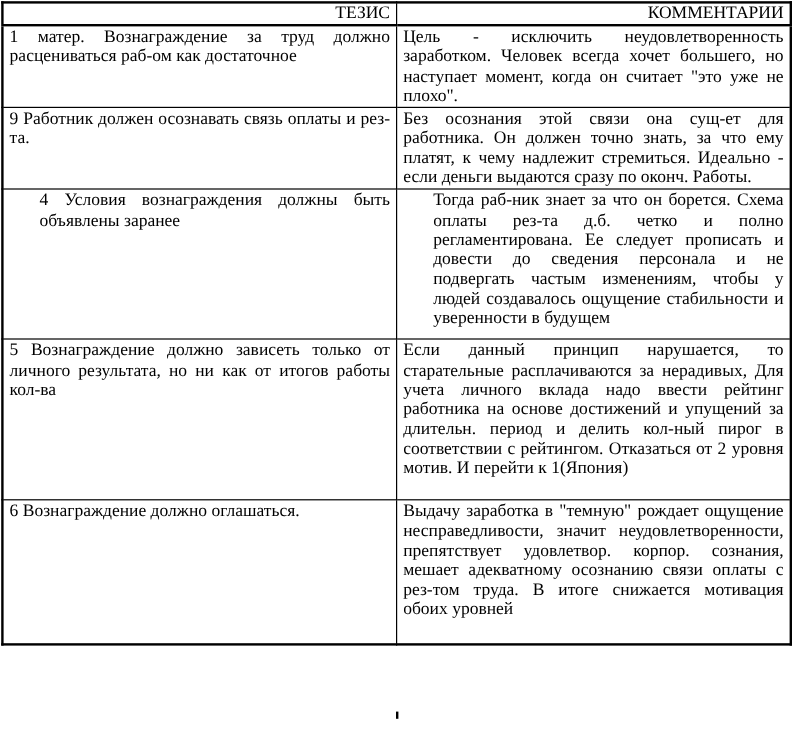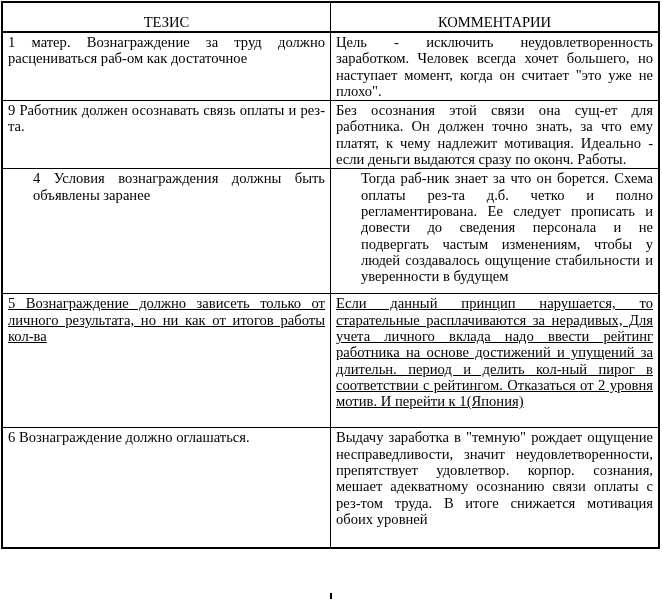--- a/index.html
+++ b/index.html
@@ -28,36 +28,36 @@
   table.tc th, table.tc td {
     border: 1.5px solid #000000;
     vertical-align: top;
     padding: 1px 5px 1px 5px;
     font-size: 14.6px;
     line-height: 16.3px;
     font-weight: normal;
     overflow: hidden;
   }
   table.tc th {
-    text-align: center;
+    text-align: right;
     height: 14px;
     line-height: 15px;
     border-bottom: 2px solid #000000;
-    padding-top: 12px;
+    padding-top: 1px;
     padding-bottom: 1px;
   }
   table.tc td {
     text-align: justify;
   }
   
   tr.r0 td { height: 63px; margin-left: 25px; }
   tr.r1 td { height: 46px; }
   tr.r2 td { height: 57px; }
   tr.r3 td { height: 122px; padding-left: 30px; }
-  tr.r4 td { height: 131px; text-decoration: underline; }
+  tr.r4 td { height: 131px; }
   tr.r5 td { height: 117px; font-family: Liberation Serif, serif; }
   .divider-tail {
     position: absolute;
     left: 330px;
     top: 592px;
     width: 2px;
     height: 6px;
     background: #000000;
   }
 </style>
@@ -76,21 +76,21 @@
         <th>КОММЕНТАРИИ</th>
       </tr>
     </thead>
     <tbody>
       <tr class="r0">
         <td>1 матер. Вознаграждение за труд должно расцениваться раб-ом как достаточное</td>
         <td>Цель - исключить неудовлетворенность заработком. Человек всегда хочет большего, но наступает момент, когда он считает "это уже не плохо".</td>
       </tr>
       <tr class="r2">
         <td>9 Работник должен осознавать связь оплаты и рез-та.</td>
-        <td>Без осознания этой связи она сущ-ет для работника. Он должен точно знать, за что ему платят, к чему надлежит мотивация. Идеально - если деньги выдаются сразу по оконч. Работы.</td>
+        <td>Без осознания этой связи она сущ-ет для работника. Он должен точно знать, за что ему платят, к чему надлежит стремиться. Идеально - если деньги выдаются сразу по оконч. Работы.</td>
       </tr>
       <tr class="r3">
         <td>4 Условия вознаграждения должны быть объявлены заранее</td>
         <td>Тогда раб-ник знает за что он борется. Схема оплаты рез-та д.б. четко и полно регламентирована. Ее следует прописать и довести до сведения персонала и не подвергать частым изменениям, чтобы у людей создавалось ощущение стабильности и уверенности в будущем</td>
       </tr>
       <tr class="r4">
         <td>5 Вознаграждение должно зависеть только от личного результата, но ни как от итогов работы кол-ва</td>
         <td>Если данный принцип нарушается, то старательные расплачиваются за нерадивых, Для учета личного вклада надо ввести рейтинг работника на основе достижений и упущений за длительн. период и делить кол-ный пирог в соответствии с рейтингом. Отказаться от 2 уровня мотив. И перейти к 1(Япония)</td>
       </tr>
       <tr class="r5">

